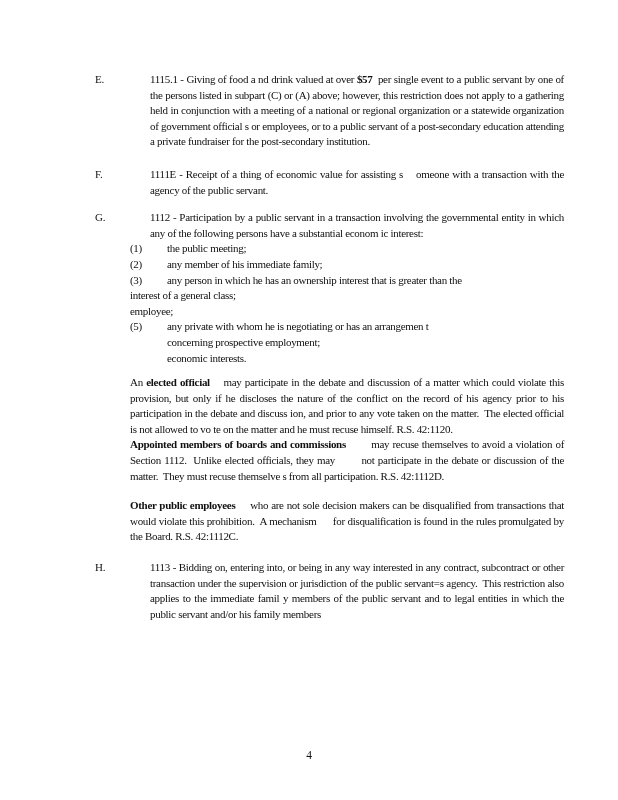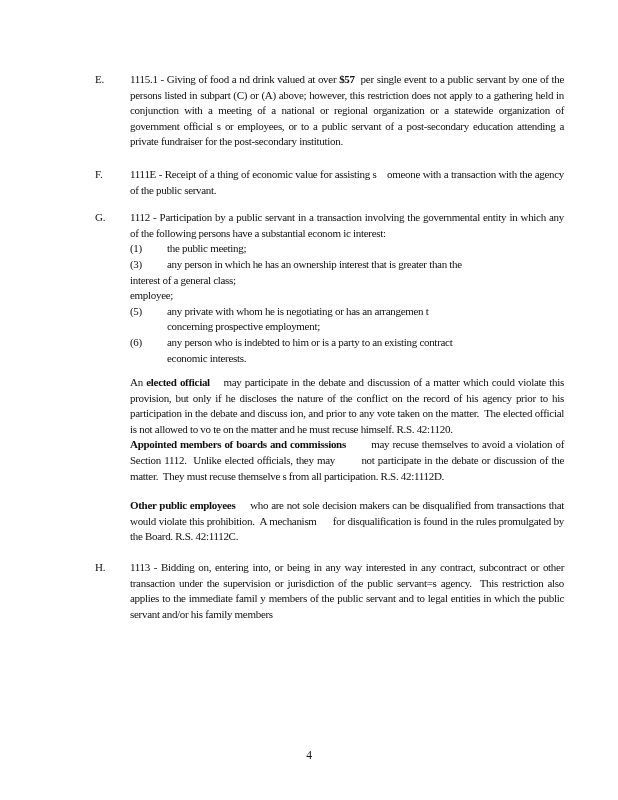--- a/index.html
+++ b/index.html
@@ -15,21 +15,21 @@
     overflow:hidden;
   }
   .content {
     position:absolute;
     left:95px; top:72px;
     width:469px;
   }
   .sec { display:flex; }
   .sec .slabel { flex:0 0 35px; width:35px; }
   .sec .sbody { width:434px; }
-  .justify { text-align:justify; }
+  .justify { text-align:justify;margin-left:20px; }
   b { font-weight:bold; }
   .sec-f { margin-top:17px; }
   .sec-g { margin-top:12px; }
   .lline { }
   .lnum { display:inline-block; width:37px; }
   .ind { margin-left:35px; width:434px; }
   .p1 { margin-top:9px;font-family:Liberation Serif, serif; }
   .p2 { }
   .p3 { margin-top:14px; }
   .sec-h { margin-top:15px; }
@@ -54,26 +54,26 @@
     <div class="sec sec-f">
       <span class="slabel">F.</span>
       <div class="sbody justify">1111E - Receipt of a thing of economic value for assisting s&nbsp;&nbsp;&nbsp; omeone with a transaction with the agency of the public servant.</div>
     </div>
 
     <div class="sec sec-g">
       <span class="slabel">G.</span>
       <div class="sbody">
         <div class="justify">1112 - Participation by a public servant in a transaction involving the governmental entity in which any of the following persons have a substantial econom ic interest:</div>
         <div class="lline"><span class="lnum">(1)</span><span>the public meeting;</span></div>
+        <div class="lline"><span class="lnum">(2)</span><span>any member of his immediate family;</span></div>
         <div class="lline"><span class="lnum">(3)</span><span>any person in which he has an ownership interest that is greater than the</span></div>
         <div class="lline out"><span>interest of a general class;</span></div>
         <div class="lline out"><span>employee;</span></div>
         <div class="lline"><span class="lnum">(5)</span><span>any private with whom he is negotiating or has an arrangemen t</span></div>
         <div class="lline"><span class="lnum"></span><span>concerning prospective employment;</span></div>
-        <div class="lline"><span class="lnum">(6)</span><span>any person who is indebted to him or is a party to an existing contract</span></div>
         <div class="lline"><span class="lnum"></span><span>economic interests.</span></div>
       </div>
     </div>
 
     <div class="ind p1 justify"><span>An </span><b>elected official</b><span>&nbsp;&nbsp;&nbsp; may participate in the debate and discussion of a matter which could violate this provision, but only if he discloses the nature of the conflict on the record of his agency prior to his participation in the debate and discuss ion, and prior to any vote taken on the matter.&nbsp; The elected official is not allowed to vo te on the matter and he must recuse himself. R.S. 42:1120.</span></div>
 
     <div class="ind p2 justify"><b>Appointed members of boards and commissions</b><span>&nbsp;&nbsp;&nbsp;&nbsp;&nbsp;&nbsp;&nbsp; may recuse themselves to avoid a violation of Section 1112.&nbsp; Unlike elected officials, they may&nbsp;&nbsp;&nbsp;&nbsp;&nbsp;&nbsp;&nbsp; not participate in the debate or discussion of the matter.&nbsp; They must recuse themselve s from all participation. R.S. 42:1112D.</span></div>
 
     <div class="ind p3 justify"><b>Other public employees</b><span>&nbsp;&nbsp;&nbsp;&nbsp; who are not sole decision makers can be disqualified from transactions that would violate this prohibition.&nbsp; A mechanism&nbsp;&nbsp;&nbsp;&nbsp;&nbsp; for disqualification is found in the rules promulgated by the Board. R.S. 42:1112C.</span></div>
 

